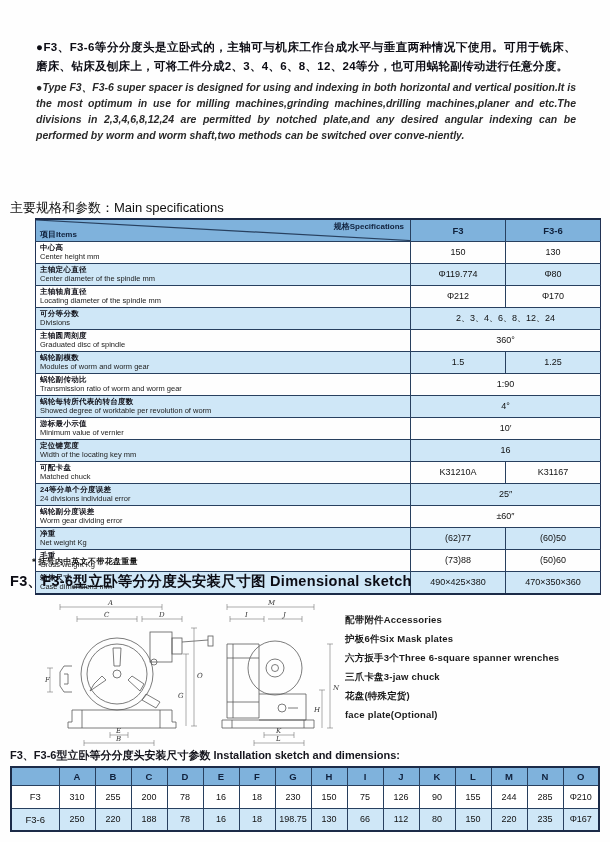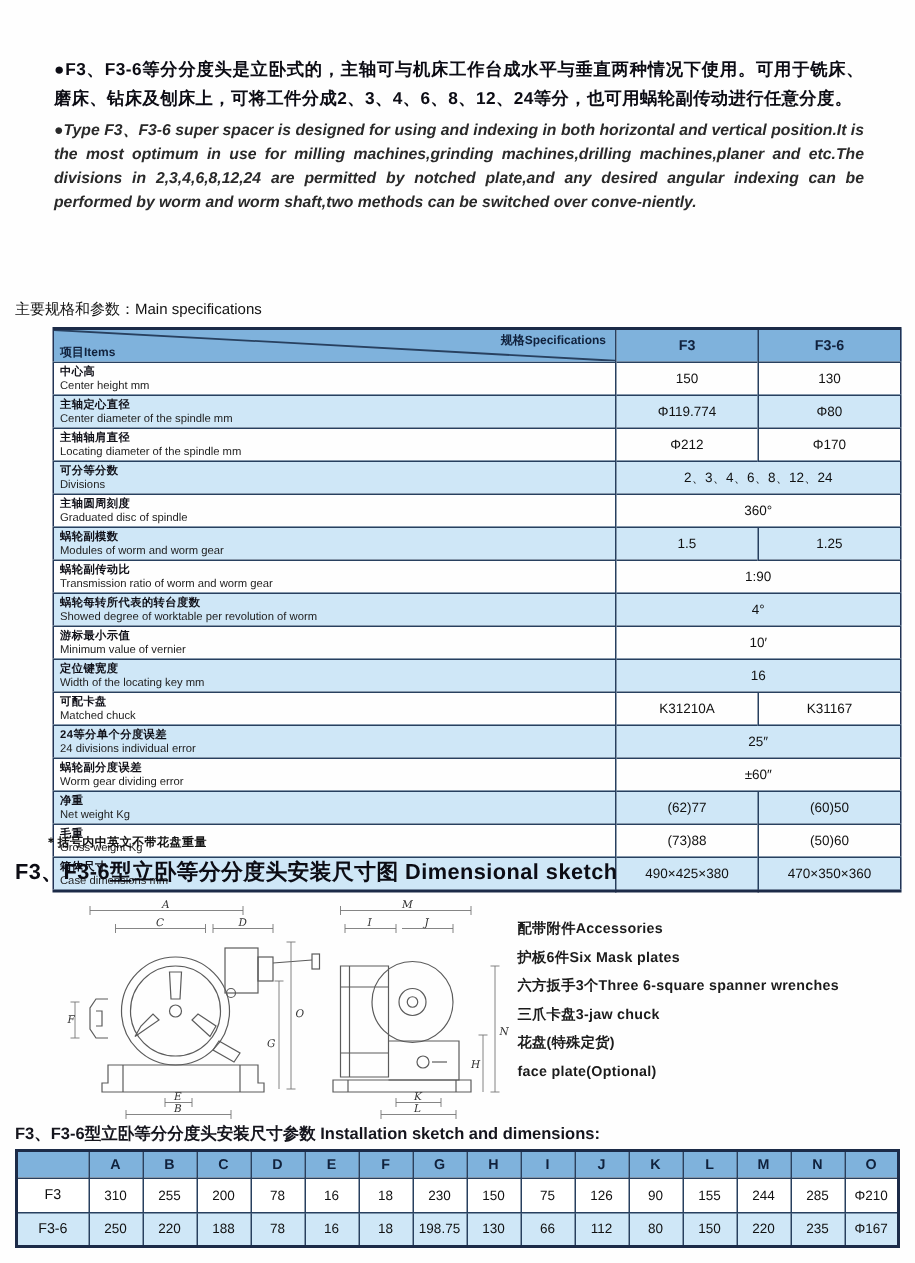--- a/index.html
+++ b/index.html
@@ -13,21 +13,21 @@
   .intro { position:absolute; left:36px; top:38px; width:540px; }
   .intro-cn {
     font-size:11.5px; font-weight:bold; line-height:19px; color:#0c0c14;
     text-align:justify; letter-spacing:0.3px;
   }
   .intro-en {
     margin-top:3px; font-size:10.5px; font-weight:bold; line-height:16px;
     color:#2a2a2a; text-align:justify;font-style:italic;
   }
   
-  .specs-title { position:absolute; left:10px; top:199px; font-size:10px; color:#111; }
+  .specs-title { position:absolute; left:10px; top:199px; font-size:13px; color:#111; }
   table { border-collapse:collapse; }
   .specs-table {
     position:absolute; left:35px; top:218px; width:565px; table-layout:fixed;
     border:1px solid #223355; border-top:2.5px solid #1c2b48; border-bottom:2px solid #1c2b48;
   }
   .specs-table col.c-item { width:375px; }
   .specs-table col.c-val { width:95px; }
   .specs-table th, .specs-table td { border-top:1px solid #28405f; vertical-align:middle; }
   .items-head {
     position:relative; height:22px; background:#7fb2dc; overflow:hidden;

